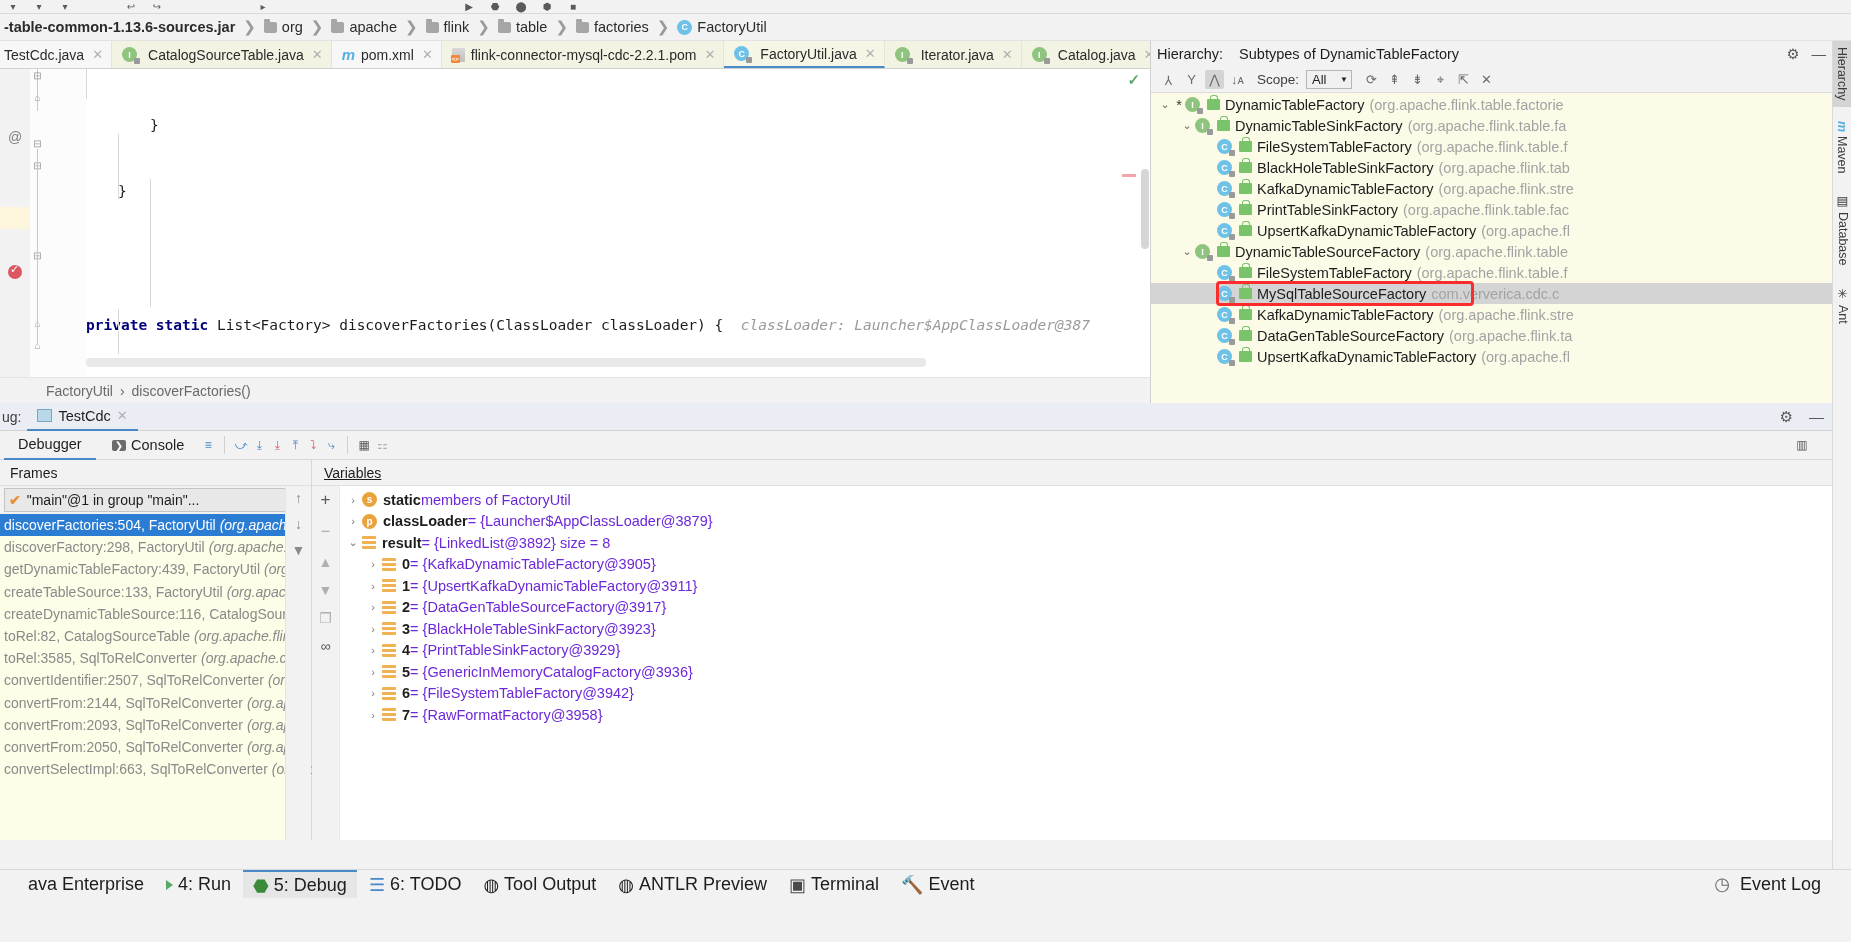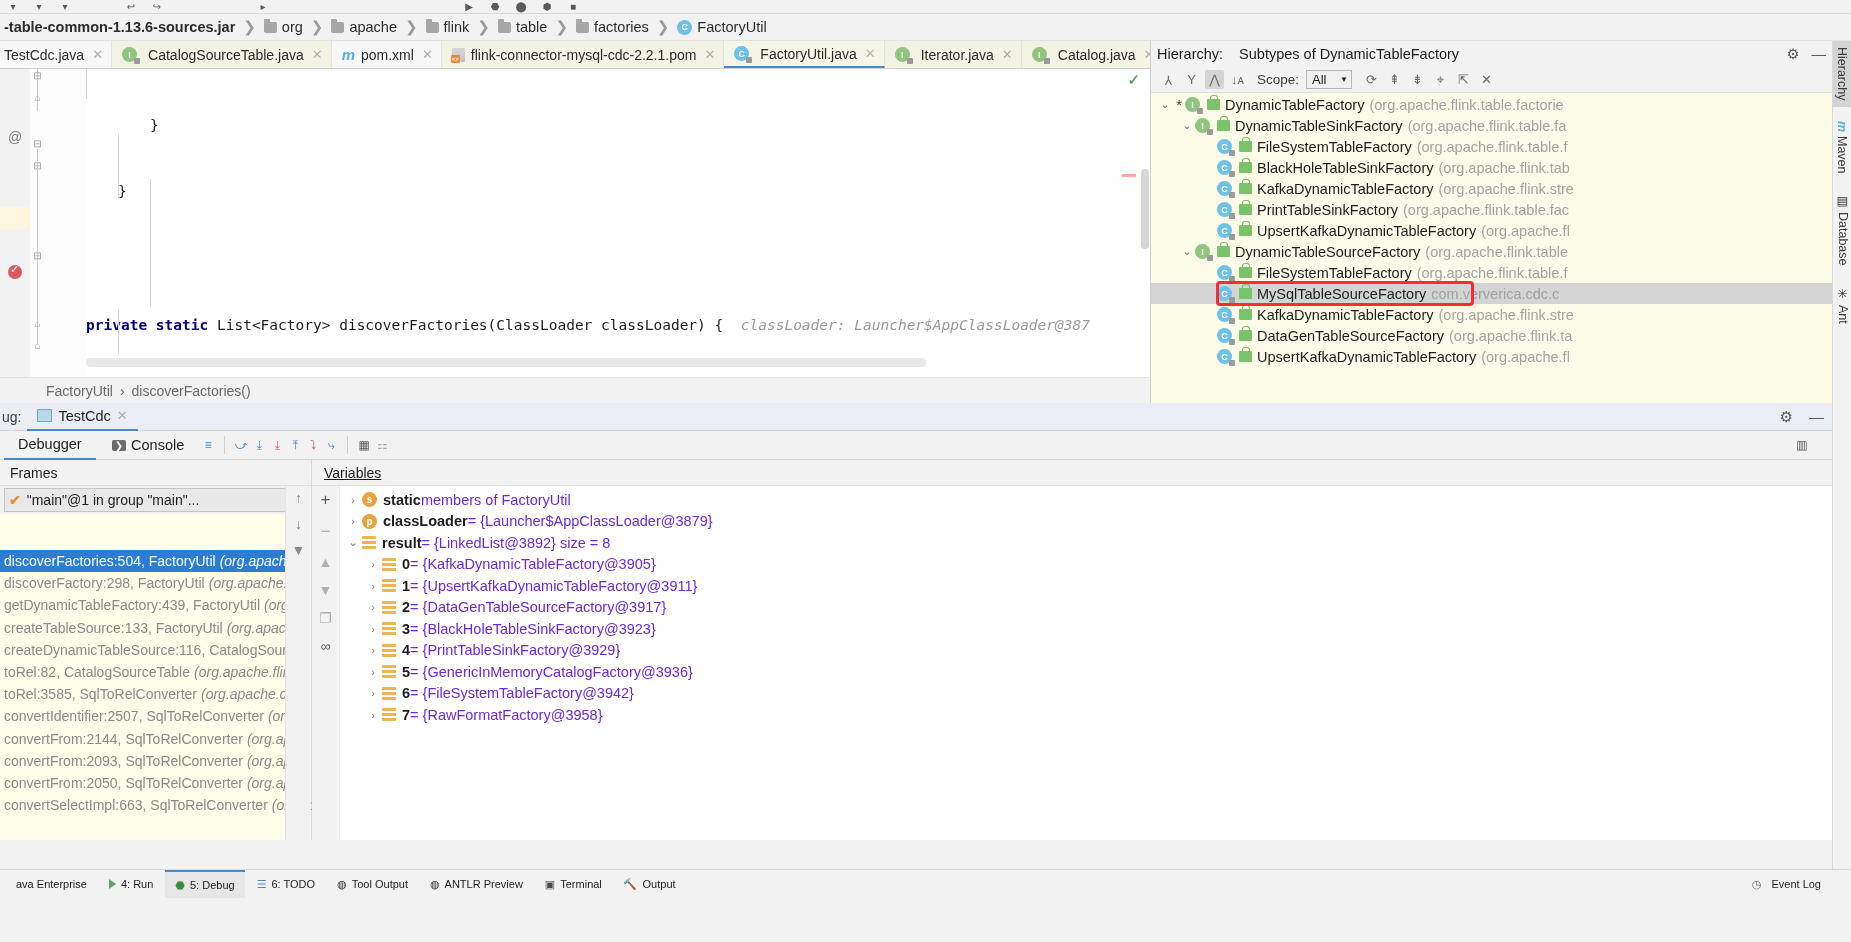--- a/index.html
+++ b/index.html
@@ -216,21 +216,21 @@
   .frames-pane { width: 312px; background:#fdfde8; border-right:1px solid #d8d8d8; position:relative;}
   .pane-head {
     height: 26px; background:#f2f2f2; display:flex; align-items:center; padding-left: 10px;
     font-size: 14px; color:#1d1d1d; border-bottom:1px solid #e0e0e0;
   }
   .thread-row { height:28px; display:flex; align-items:center; padding: 2px 4px; background:#f2f2f2;}
   .thread-combo {
     flex:1; height:24px; background:#e8e8e8; border:1px solid #c4c4c4;
     display:flex; align-items:center; gap:6px; padding:0 4px; font-size:14px; color:#1d1d1d;
   }
-  .frame-list { background:#fdfde8;margin-top:36px; }
+  .frame-list { background:#fdfde8; }
   .frame-row {
     height: 22.2px; display:flex; align-items:center; padding-left: 4px;
     font-size: 14px; white-space:nowrap; color:#8a8a8a;
   }
   .frame-row.sel { background:#2b7cd3; color:#ffffff; }
   .frame-row .pkg { font-style: italic; margin-left: 4px; }
   .frames-side {
     position:absolute; right:0; top:26px; width:26px; bottom:0; background:#f2f2f2;
     display:flex; flex-direction:column; align-items:center; padding-top:4px; gap:10px;
     border-left:1px solid #e4e4e4;
@@ -250,22 +250,22 @@
     width:14px;height:13px;margin-right:6px;flex:0 0 auto;
     background: repeating-linear-gradient(#f0b254 0 3px, #ffffff 3px 5px);
     border-radius:1px;
   }
   .vbold { font-weight:bold; color:#1d1d1d; }
   .vval { color:#6d28d9; }
 
   
   .statusbar {
     position:absolute; left:0; top: 869px; width: 1851px; height: 29px;
-    background:#f2f2f2; display:flex; align-items:center; gap: 2px;
-    border-top:1px solid #d8d8d8; font-size:11px; color:#1d1d1d; padding-left: 6px;
+    background:#f2f2f2; display:flex; gap: 2px;
+    border-top:1px solid #d8d8d8; font-size:18px; color:#1d1d1d; padding-left: 18px;
   }
   .sb-item { display:flex; align-items:center; gap:5px; padding: 0 10px; height:29px; }
   .sb-item.active { border-top: 2px solid #4a89c8; background:#e6e6e6; }
   .sb-right { margin-left:auto; display:flex; align-items:center; gap:10px; padding-right: 30px;}
   .bot-left {
     position:absolute; left:0; top:898px; width:1851px; height:44px; background:#f2f2f2;
   }
   .tri { width:0;height:0;border-left:7px solid #59a869;border-top:5px solid transparent;
     border-bottom:5px solid transparent;}
 </style>
@@ -770,21 +770,21 @@
     <div class="sb-item">
       <span>◍</span>
       <span>ANTLR Preview</span>
     </div>
     <div class="sb-item">
       <span style="color:#4a4a4a">▣</span>
       <span>Terminal</span>
     </div>
     <div class="sb-item">
       <span style="color:#4a89c8">🔨</span>
-      <span>Output</span>
+      <span>Event</span>
     </div>
     <div class="sb-right">
       <span style="color:#6a6a6a">◷</span>
       <span>Event Log</span>
     </div>
   </div>
   <div class="bot-left"></div>
 </div>
 
 </body></html>

